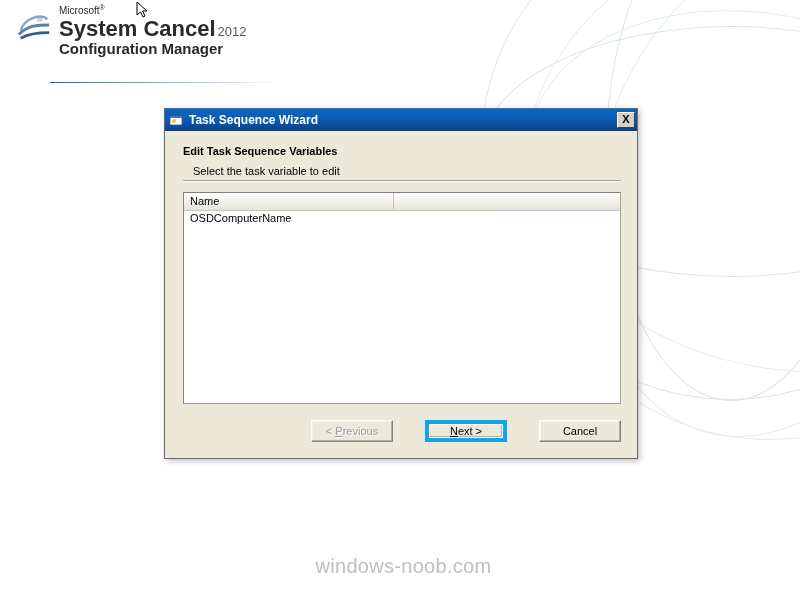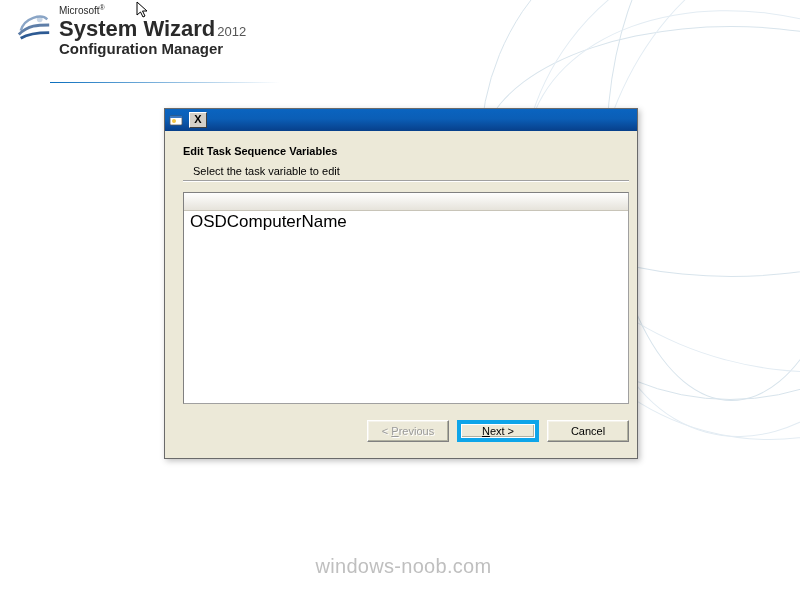--- a/index.html
+++ b/index.html
@@ -127,21 +127,21 @@
       border-bottom-color:#404040;
       color:#000;
       font-family: Arial, sans-serif;
       font-size: 11px;
       font-weight: bold;
       line-height: 12px;
       text-align: center;
       cursor: pointer;
     }
 
-    .dialog-body { padding: 14px 8px 16px 18px; }
+    .dialog-body { padding: 14px 16px 16px 18px; }
     .heading {
       font-size: 11px;
       font-weight: bold;
       color: #000;
       margin-bottom: 8px;
     }
     .subtext {
       font-size: 11px;
       color: #000;
       margin-left: 10px;
@@ -174,21 +174,21 @@
     .lv-col {
       padding: 2px 6px;
       border-right: 1px solid #c8c4b8;
       text-align: left;
     }
     .lv-col.name { width: 210px; }
     .lv-col.value { flex: 1; }
     .lv-col.spacer { width: 14px; border-right:none; }
     .lv-row {
       display: flex;
-      font-size: 17px;
+      font-size: 11px;
       color:#000;
       height: 16px;
       gap: 24px;
     }
     .lv-cell { padding: 1px 6px; }
     .lv-cell.name { width: 210px; }
     .lv-cell.value { flex: 1; }
 
     
     .button-row {
@@ -203,20 +203,21 @@
       background: #ece9d8;
       border: 1px solid #808080;
       border-top-color:#fff;
       border-left-color:#fff;
       box-shadow: inset -1px -1px 0 #b0b0a0, inset 1px 1px 0 #f4f2ea;
       font-size: 11px;
       font-family: inherit;
       color: #000;
       cursor: pointer;
       position: relative;
+      margin-left: 24px;
     }
     .btn.default {
       border: 4px solid #0ea5e9;
       box-shadow: inset 0 0 0 1px #fff, inset -2px -2px 0 #b0b0a0;
     }
     .btn.disabled {
       color: #9a9a9a;
       text-shadow: 1px 1px 0 #fff;
       cursor: default;
     }
@@ -252,46 +253,48 @@
   <span class="logo">
     <svg viewBox="0 0 40 40">
       <circle cx="26" cy="14" r="3" fill="#c8d6e6"></circle>
       <path d="M6 26 C10 12, 28 8, 34 14" stroke="#8aa5c6" stroke-width="2.5" fill="none"></path>
       <path d="M4 30 C14 20, 24 20, 36 20" stroke="#5e7ea8" stroke-width="3" fill="none"></path>
       <path d="M6 34 C16 28, 28 28, 36 28" stroke="#2d5a93" stroke-width="3" fill="none"></path>
     </svg>
   </span>
   <div class="text">
     <div><span class="ms">Microsoft</span><span class="sup">®</span></div>
-    <div class="prod"><b>System Wizard</b><span class="year">2012</span></div>
+    <div class="prod"><b>System Cancel</b><span class="year">2012</span></div>
     <div class="sub">Configuration Manager</div>
   </div>
 </div>
 <div class="branding-line"></div>
 
 <div class="dialog">
   <div class="titlebar">
     <span class="ticon">
       <svg viewBox="0 0 14 14">
           <rect x="1" y="3" width="12" height="9" rx="1" fill="#fff" stroke="#555" stroke-width="0.8"></rect>
           <rect x="1" y="3" width="12" height="2" fill="#3a78c3"></rect>
           <circle cx="5" cy="8" r="2" fill="#f4c542"></circle>
         </svg>
     </span>
+    <span class="title-text">Task Sequence Wizard</span>
     <div class="close-btn">X</div>
   </div>
 
   <div class="dialog-body">
     <div class="heading">Edit Task Sequence Variables</div>
     <div class="subtext">Select the task variable to edit</div>
 
     <div class="hr"></div>
 
     <div class="listview">
       <div class="lv-header">
+        <div class="lv-col name">Name</div>
         <div class="lv-col spacer"></div>
       </div>
       <div class="lv-row">
         <div class="lv-cell name">OSDComputerName</div>
         <div class="lv-cell value"></div>
       </div>
     </div>
 
     <div class="button-row">
       <button class="btn disabled"><span>&lt; <u>P</u>revious</span></button>

